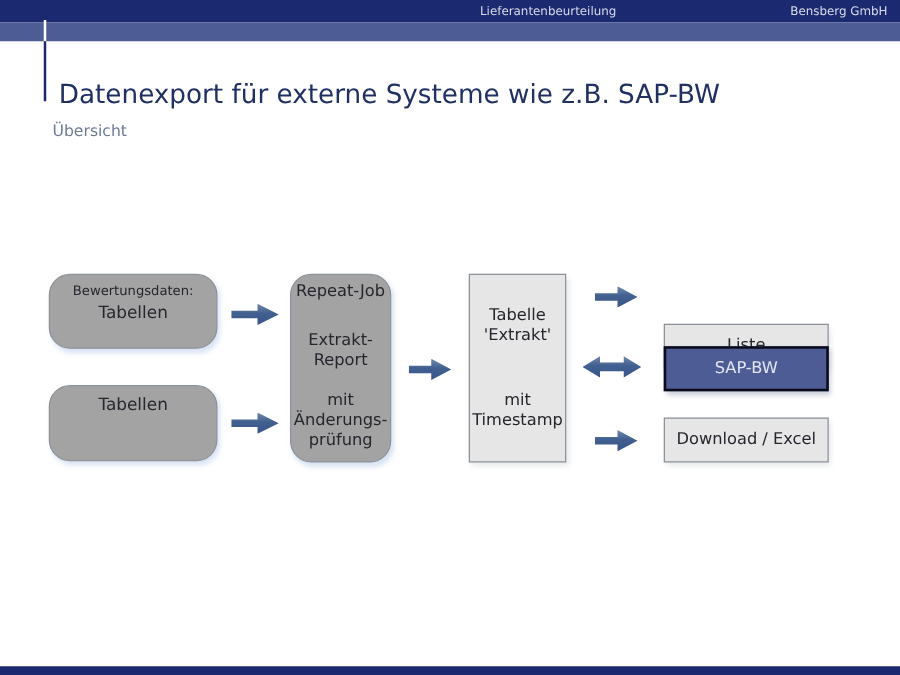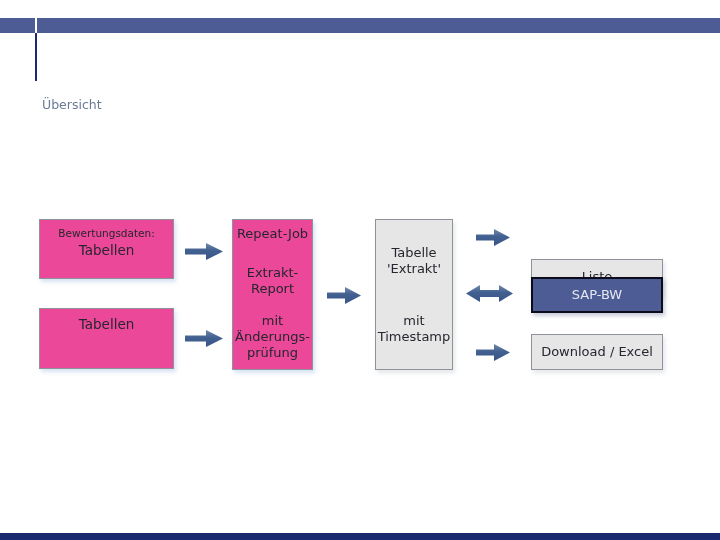--- a/index.html
+++ b/index.html
@@ -65,22 +65,23 @@
   
   .dbox {
     position: absolute;
     border: 1px solid #8E9299;
     color: #26262E;
     text-align: center;
     font-size: 13px;
     line-height: 16px;
   }
   .blue-box {
-    background: #ec4899;
+    background: #a3a3a3;
     box-shadow: 2px 3px 4px rgba(140, 175, 220, 0.35);
+    border-radius: 17px;
   }
   .gray-box {
     background: #E6E6E6;
     box-shadow: 2px 3px 4px rgba(170, 175, 185, 0.30);
   }
   .box-bewertung { left: 39px; top: 219px; width: 135px; height: 60px; padding-top: 7px; }
   .box-stamm    { left: 39px; top: 308px; width: 135px; height: 61px; padding-top: 8px; }
   .small-label  { font-size: 10.5px; line-height: 13px; margin-bottom: 3px; }
   .big-line     { font-size: 13.5px; line-height: 15px; }
   .box-process  { left: 232px; top: 219px; width: 81px;  height: 151px; padding-top: 6px; }
@@ -113,24 +114,29 @@
   <svg width="0" height="0" style="position:absolute" aria-hidden="true">
     <defs>
       <linearGradient id="arrowGrad" x1="0" y1="0" x2="0" y2="1">
         <stop offset="0" stop-color="#7189AD"></stop>
         <stop offset="0.45" stop-color="#41608F"></stop>
         <stop offset="1" stop-color="#3A548A"></stop>
       </linearGradient>
     </defs>
   </svg>
 
+  <div class="header-bar">
+    <div class="header-center">Lieferantenbeurteilung</div>
+    <div class="header-right">Bensberg GmbH</div>
+  </div>
   <div class="accent-band"></div>
   <div class="vline-white"></div>
   <div class="vline-navy"></div>
 
+  <div class="page-title">Datenexport für externe Systeme wie z.B. SAP-BW</div>
   <div class="page-subtitle">Übersicht</div>
 
   <div>
 
     <div class="dbox blue-box box-bewertung">
       <div class="small-label">Bewertungsdaten:</div>
       <div class="big-line">Tabellen</div>
     </div>
 
     <div class="dbox blue-box box-stamm">

